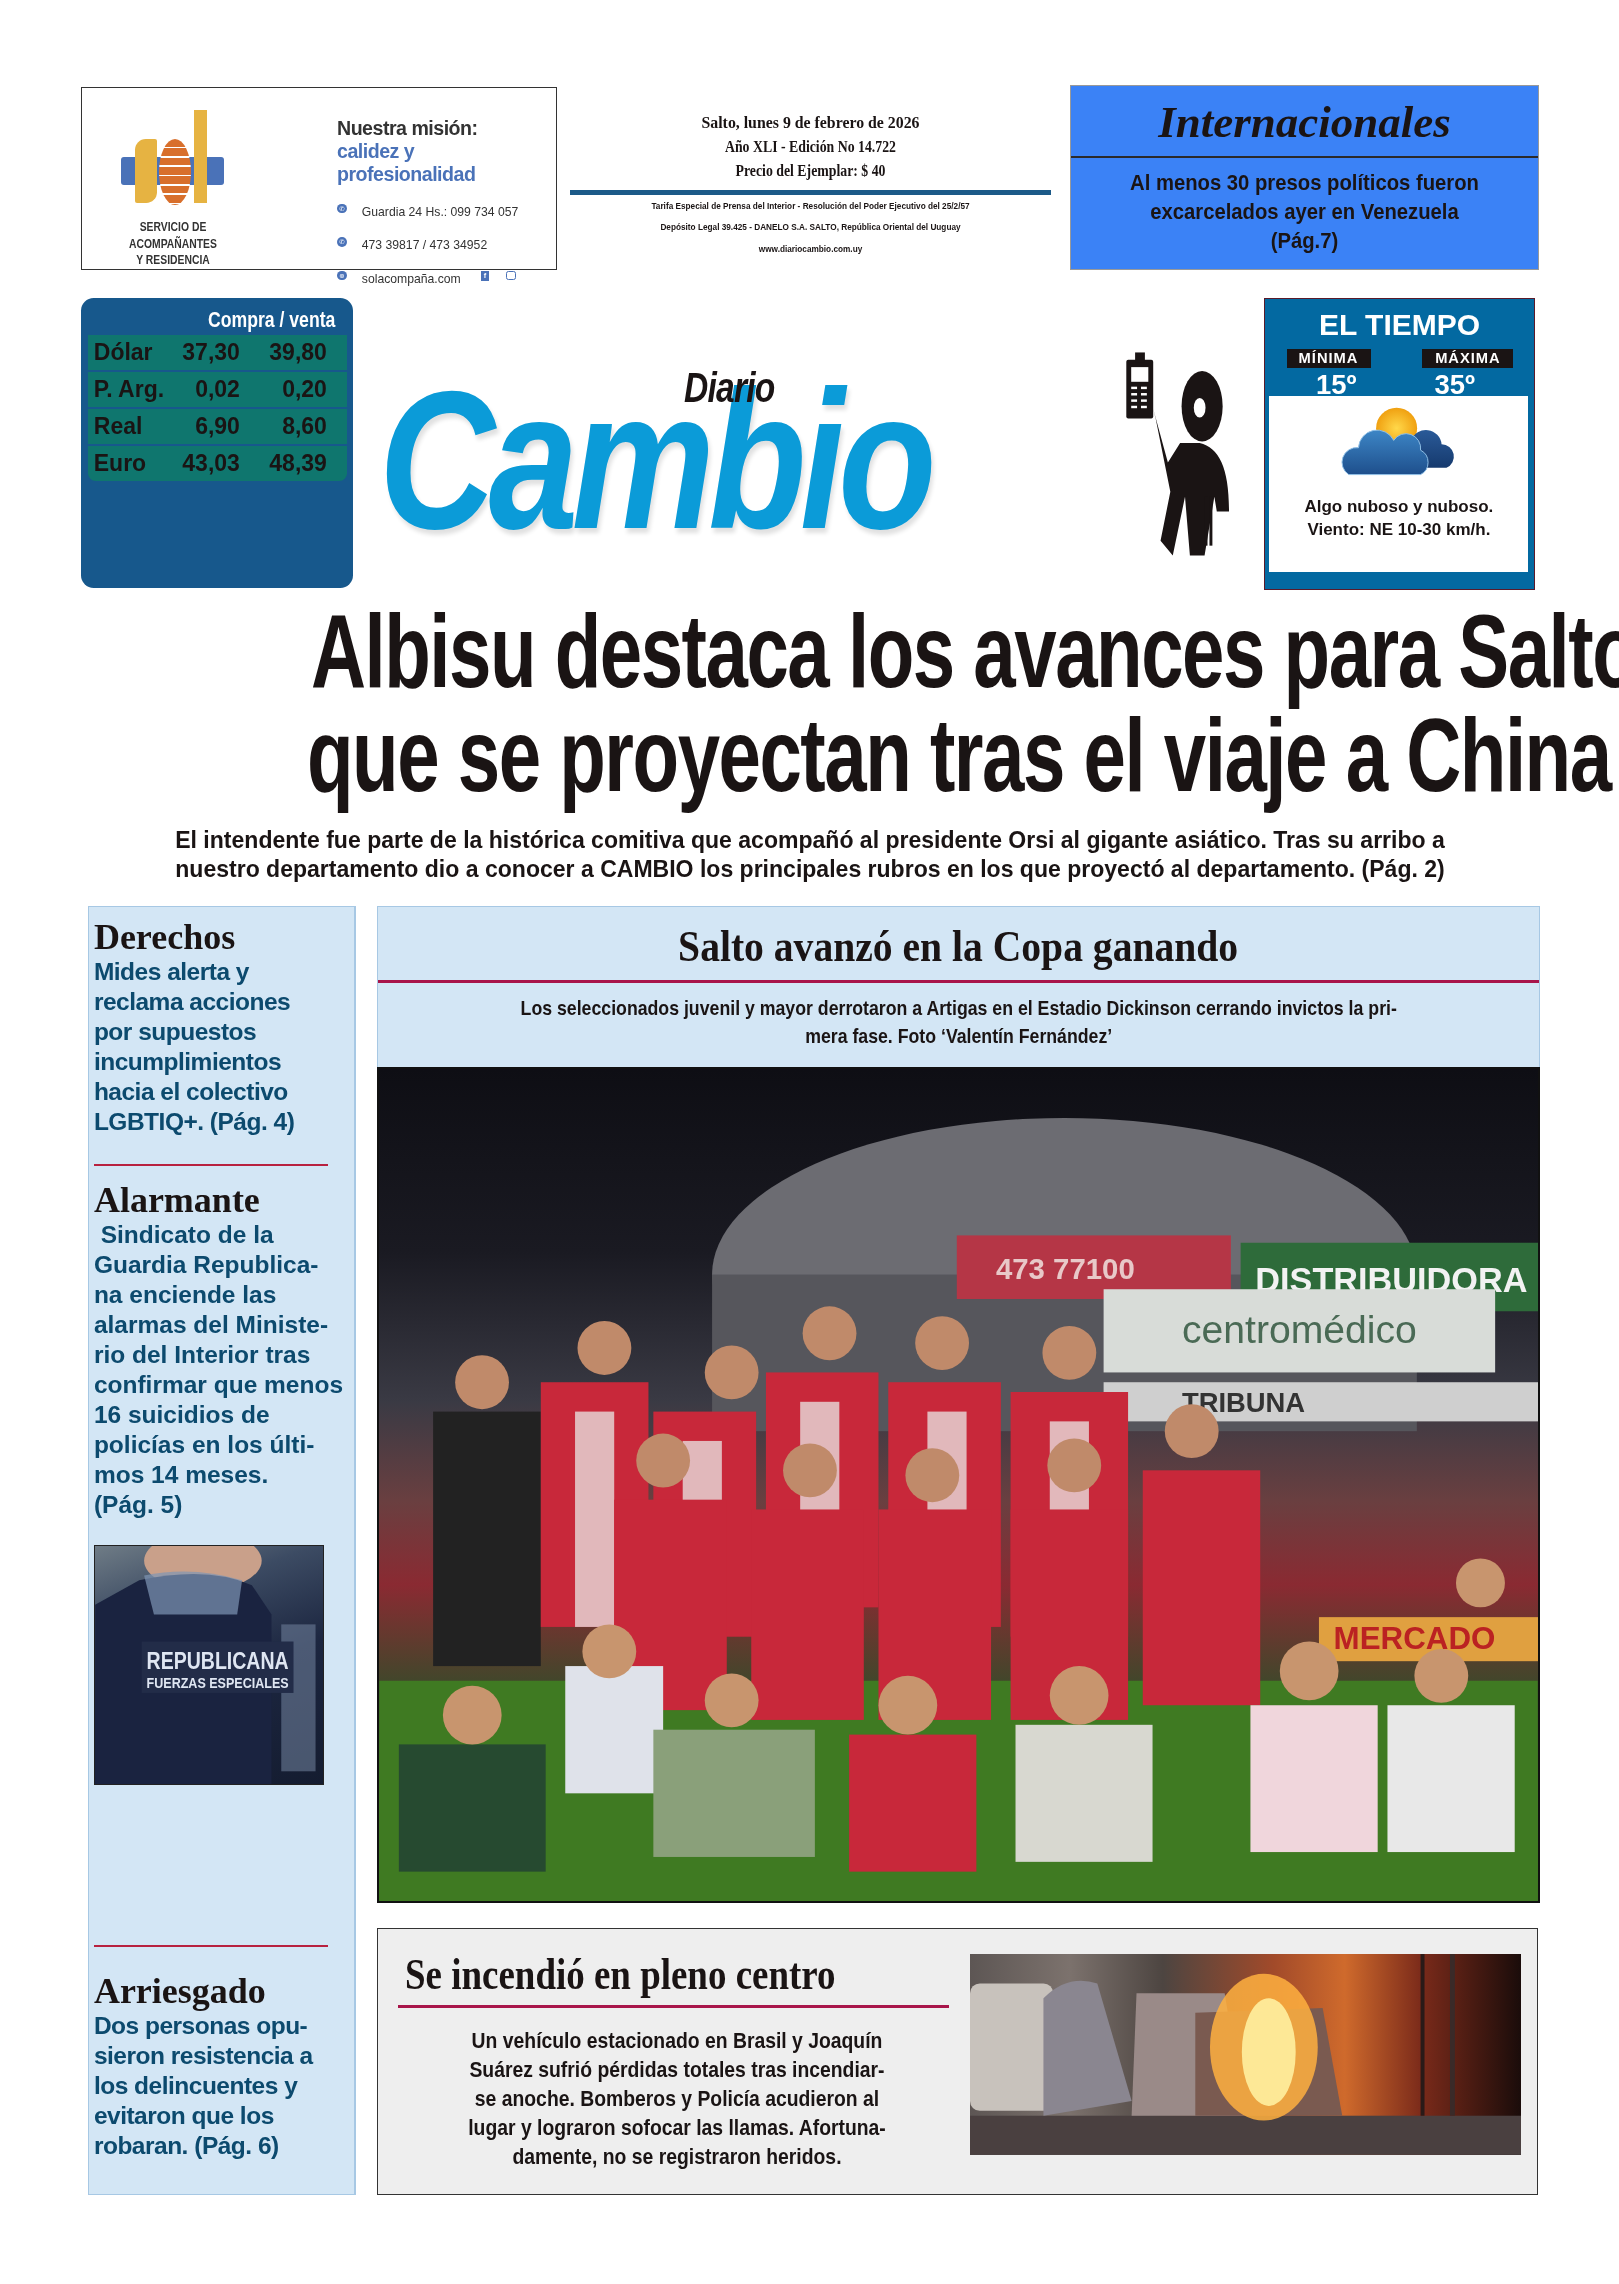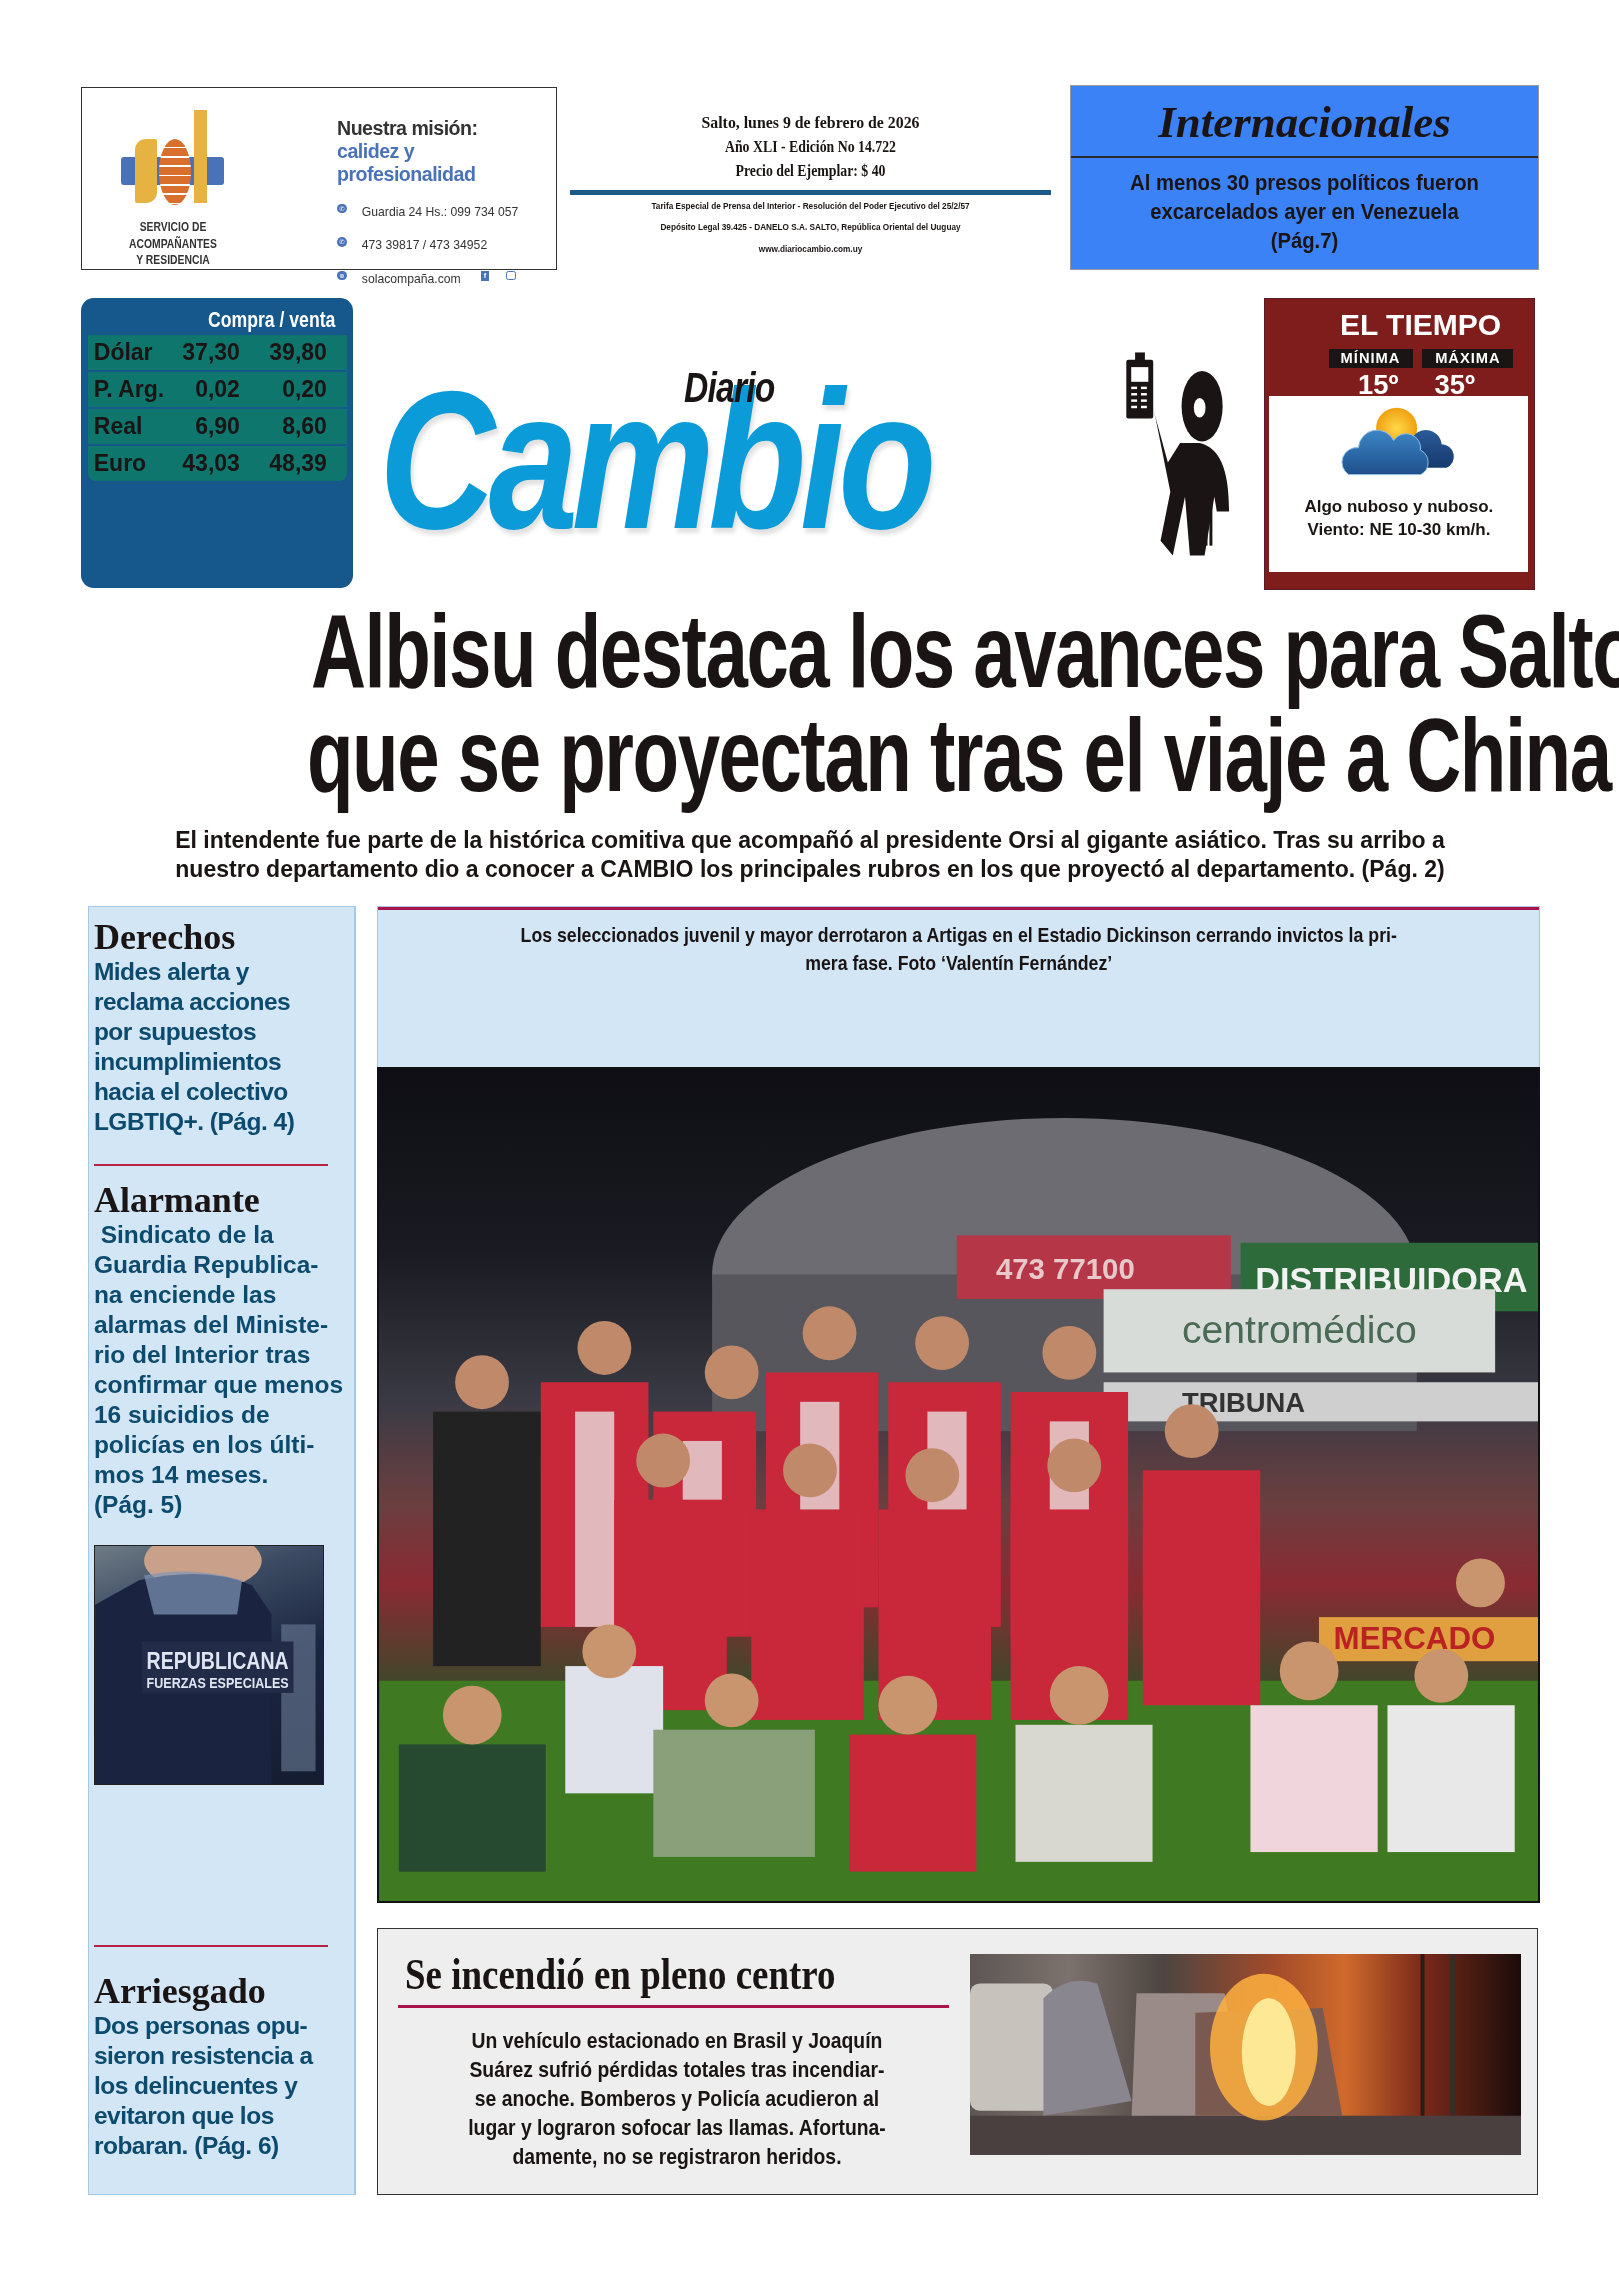--- a/index.html
+++ b/index.html
@@ -53,21 +53,21 @@
   #fx .row .buy { width: 69px; text-align: right; }
   #fx .row .sell { width: 87px; text-align: right; }
 
   
   #logo { left: 372px; top: 338px; width: 881px; height: 235px; }
   #logo .diario { position: absolute; left: 312px; top: 26.4px; font-family: "Liberation Sans", sans-serif; font-weight: bold; font-style: italic; font-size: 42px; color: #1a1414; transform: scaleX(0.8); transform-origin: left; letter-spacing: -1px; }
   #logo .cambio { position: absolute; left: 7.3px; top: 19.6px; font-family: "Liberation Sans", sans-serif; font-weight: bold; font-style: italic; font-size: 196px; color: #0b9bd8; letter-spacing: -7.8px; line-height: 206px; transform: scaleX(0.82); transform-origin: left; text-shadow: 2.9px 4.9px 4.9px rgba(0,0,0,0.12); }
   #logo .figure { position: absolute; left: 754px; top: 12.2px; width: 118px; height: 225px; }
 
   
-  #wx { left: 1264px; top: 298px; width: 271px; height: 292px; background: #7f1d1d; border: 1.5px solid #5a1a2a; padding-left: 42px; }
+  #wx { left: 1264px; top: 298px; width: 271px; height: 292px; background: #0369a1; border: 1.5px solid #5a1a2a; }
   #wx .title { text-align: center; color: #fff; font-weight: bold; font-size: 30px; line-height: 34px; padding-top: 8.8px; }
   #wx .labels { display: flex; justify-content: space-between; padding: 6.9px 20.6px 0 21.5px; }
   #wx .lab { background: #1a1414; color: #fff; font-weight: bold; font-size: 14.7px; letter-spacing: 1px; width: 84px; height: 19.6px; line-height: 19.6px; text-align: center; }
   #wx .lab.max { width: 91px; }
   #wx .temps { display: flex; justify-content: space-between; padding: 0 59px 0 51px; color: #fff; font-weight: bold; font-size: 27.4px; line-height: 34px; }
   #wx .panel { position: absolute; left: 4.4px; top: 97px; width: 259px; height: 176px; background: #fff; }
   #wx .icon { position: absolute; left: 69px; top: 9.8px; width: 127px; height: 81px; }
   #wx .desc { position: absolute; left: 0; top: 100px; width: 100%; text-align: center; font-weight: bold; font-size: 17px; line-height: 22.5px; }
 
   
@@ -307,20 +307,21 @@
       <div>Dos personas opu-</div>
       <div>sieron resistencia a</div>
       <div>los delincuentes y</div>
       <div>evitaron que los</div>
       <div>robaran. (Pág. 6)</div>
     </div>
   </div>
 </div>
 
 <div id="sport" class="abs">
+  <div class="title"><span>Salto avanzó en la Copa ganando</span></div>
   <div class="rule"></div>
   <div class="caption">
     <div>Los seleccionados juvenil y mayor derrotaron a Artigas en el Estadio Dickinson cerrando invictos la pri-</div>
     <div>mera fase. Foto ‘Valentín Fernández’</div>
   </div>
 </div>
 
 <div id="sportphoto" class="abs">
   <svg width="1159" height="832" viewBox="0 0 2367 1700">
 

